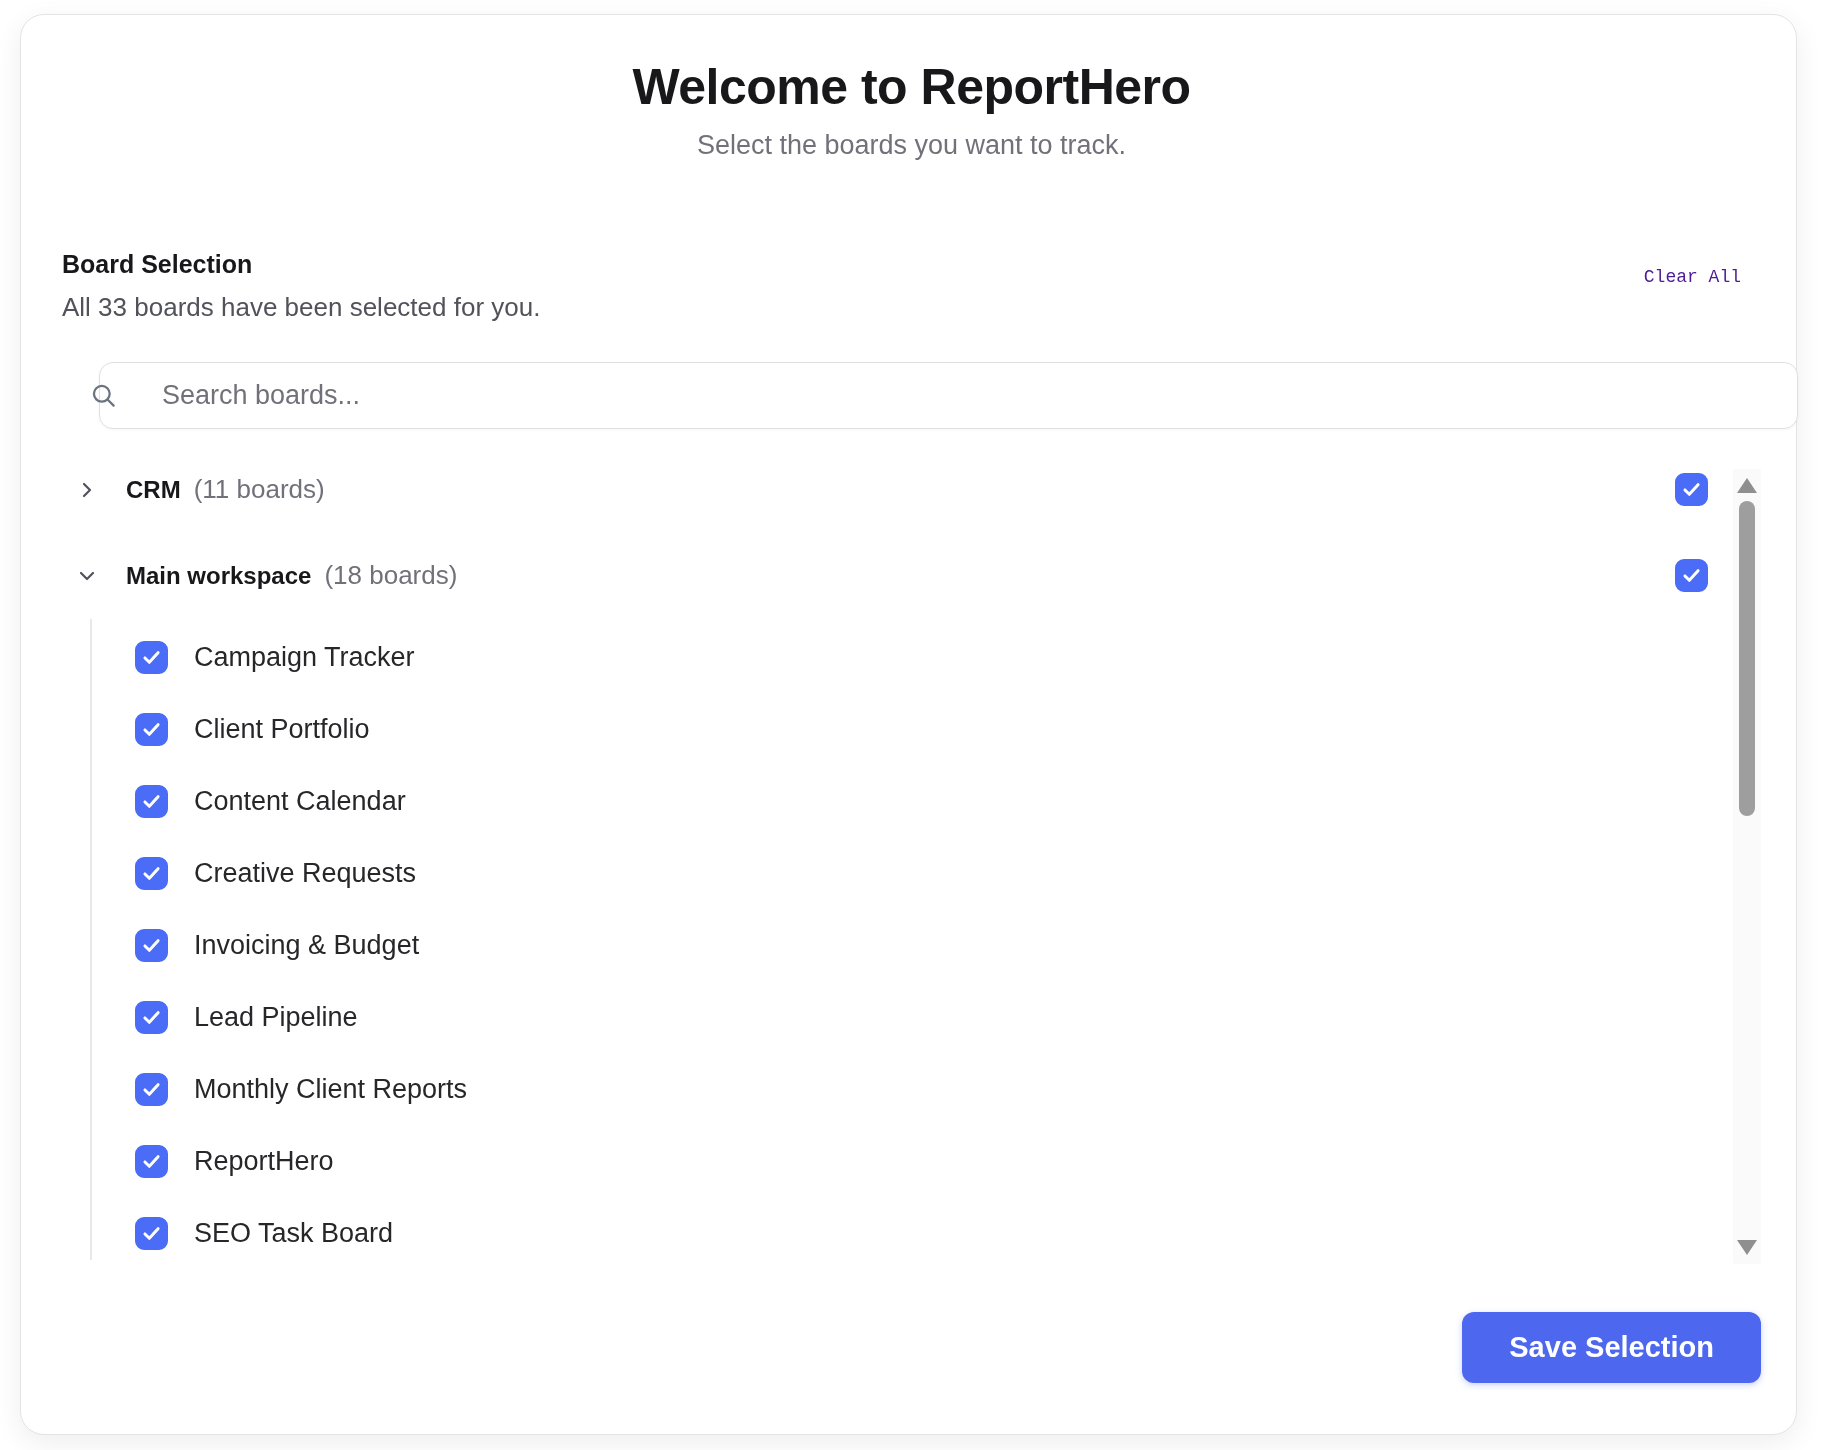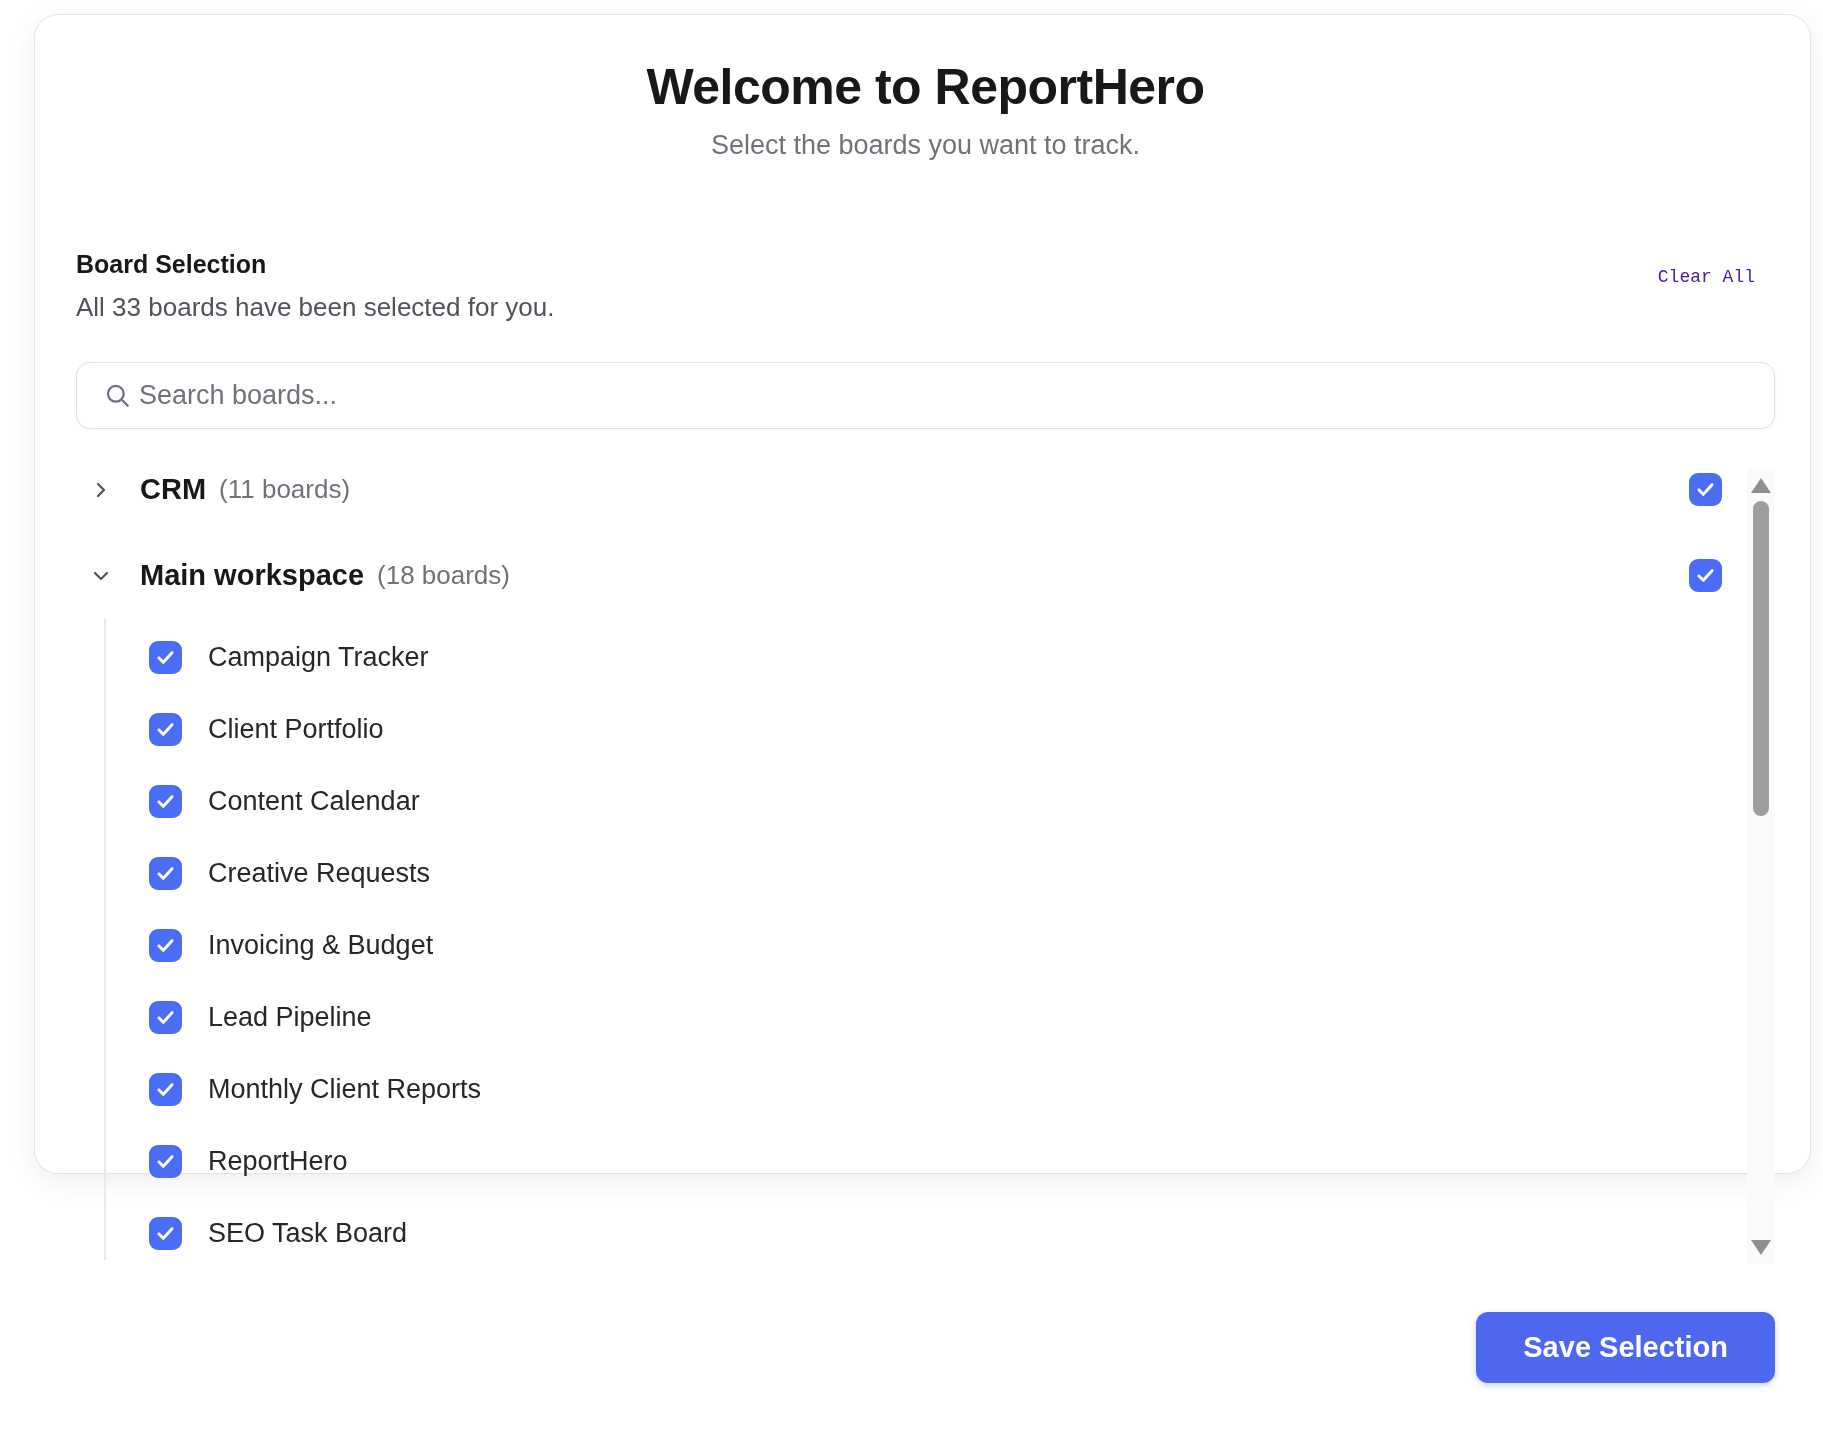--- a/index.html
+++ b/index.html
@@ -9,22 +9,22 @@
   * { box-sizing: border-box; margin: 0; padding: 0; }
   html, body {
     width: 1823px; height: 1450px;
     background: #ffffff;
     font-family: "Liberation Sans", sans-serif;
     color: #18181b;
     overflow: hidden;
   }
   .card {
     position: absolute;
-    left: 34px; top: 14px;
-    width: 1777px; height: 1160px;
+    left: 20px; top: 14px;
+    width: 1777px; height: 1421px;
     background: #ffffff;
     border: 1px solid #e4e4e7;
     border-radius: 24px;
     box-shadow: 0 8px 28px rgba(0,0,0,0.07);
   }
   .content {
     position: relative;
     height: 100%;
     padding: 0 35px 0 41px;
   }
@@ -65,20 +65,21 @@
     width: 100%; height: 100%;
     border: 1px solid #e0e0e3;
     border-radius: 14px;
     padding: 0 24px 0 62px;
     font-family: inherit;
     font-size: 27px;
     color: #18181b;
     background: #fff;
     box-shadow: 0 1px 3px rgba(0,0,0,0.04);
     outline: none;
+    margin-left: 37px;
   }
   .search-input::placeholder { color: #71717a; }
   .search-icon {
     position: absolute;
     left: 28px; top: 20px;
     width: 27px; height: 27px;
     pointer-events: none;
   }
   
   .list { position: relative; margin-top: 35px; }
@@ -88,21 +89,21 @@
     height: 52px;
     padding-left: 12px;
   }
   .group-row + .group-row { margin-top: 34px; }
   .expander {
     width: 26px; height: 26px;
     background: none; border: none; padding: 0;
     cursor: pointer;
     display: flex; align-items: center; justify-content: center;
   }
-  .group-name { margin-left: 26px; font-size: 29px; font-weight: 700; color: #18181b; }
+  .group-name { margin-left: 26px; font-size: 24px; font-weight: 700; color: #18181b; }
   .group-count { margin-left: 13px; font-size: 26px; color: #71717a; }
   .group-row .checkbox { margin-left: auto; margin-right: 53px; }
   .children { margin-top: 20px; }
   .child-row {
     display: flex;
     align-items: center;
     height: 72px;
     padding-left: 73px;
   }
   .child-label { margin-left: 26px; font-size: 27px; color: #27272a; }

